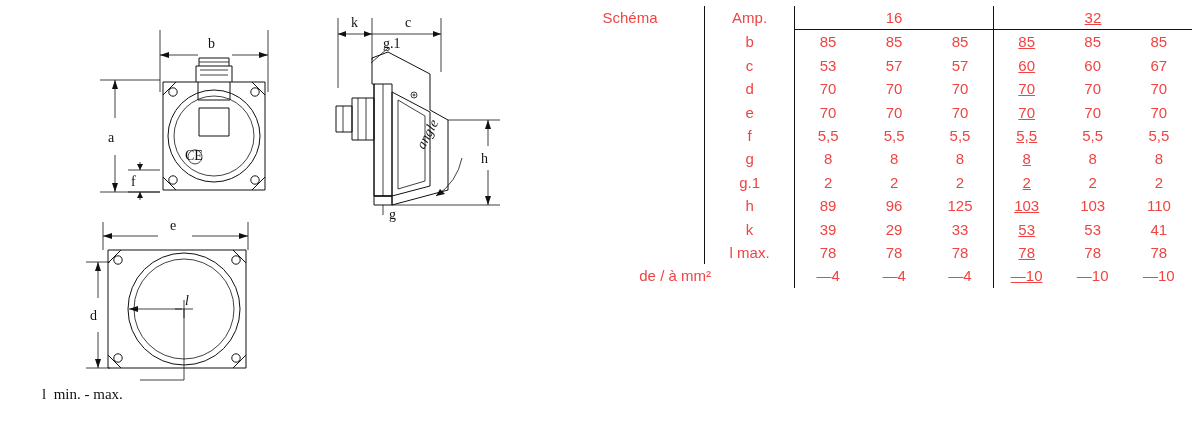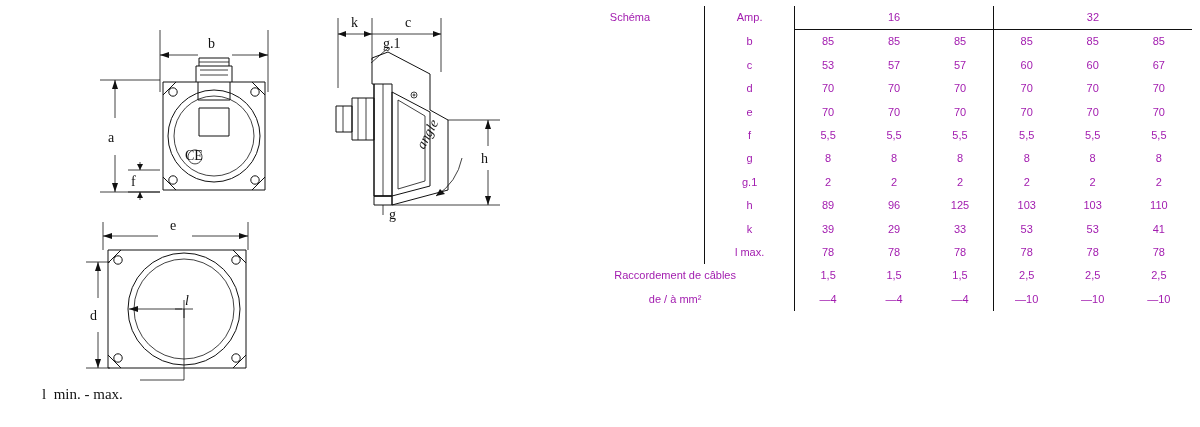--- a/index.html
+++ b/index.html
@@ -16,22 +16,22 @@
 
   
   #drawings { position:absolute; left:0; top:0; width:545px; height:427px; }
   #drawings svg { display:block; }
 
   
   #spec { position:absolute; left:552px; top:6px; width:640px; }
   table.spec {
     border-collapse:collapse;
     width:640px;
-    font-size:11px;
-    color:#a21caf;
+    font-size:15px;
+    color:#ef4444;
   }
   table.spec td, table.spec th {
     padding:0;
     text-align:center;
     font-weight:normal;
     height:23.4px;
     line-height:23.4px;
     vertical-align:middle;
   }
   .lbl-left {
@@ -40,21 +40,21 @@
     font-weight:bold;
     white-space:nowrap;
   }
   .row-lbl { font-weight:bold; }
   .col-sch { width:152px; }
   .col-par { width:90px; }
   .colv { width:66px; }
 
   
   .vr-par { border-left:1.6px solid #111; }
-  .vr-grp { border-left:1.6px solid #111; }
+  .vr-grp { border-left:1.6px solid #111;text-decoration:underline; }
 
   
   .hr-under td { border-bottom:1.6px solid #111; }
 
   .amp-head { border-bottom:1.6px solid #111; font-weight:bold; }
   .cable-label {
     text-align:left; padding-left:4px !important;
     font-weight:bold; white-space:nowrap;
   }
 
@@ -354,29 +354,20 @@
           <td></td>
           <td class="row-lbl vr-par">l max.</td>
           <td class="vr-par">78</td>
           <td>78</td>
           <td>78</td>
           <td class="vr-grp">78</td>
           <td>78</td>
           <td>78</td>
         </tr>
 
-        <tr>
-          <td class="cable-label" colspan="2">Raccordement de câbles</td>
-          <td class="vr-par">1,5</td>
-          <td>1,5</td>
-          <td>1,5</td>
-          <td class="vr-grp">2,5</td>
-          <td>2,5</td>
-          <td>2,5</td>
-        </tr>
 
         <tr>
           <td class="cable-label" colspan="2">de / à mm²</td>
           <td class="vr-par">—4</td>
           <td>—4</td>
           <td>—4</td>
           <td class="vr-grp">—10</td>
           <td>—10</td>
           <td>—10</td>
         </tr>

